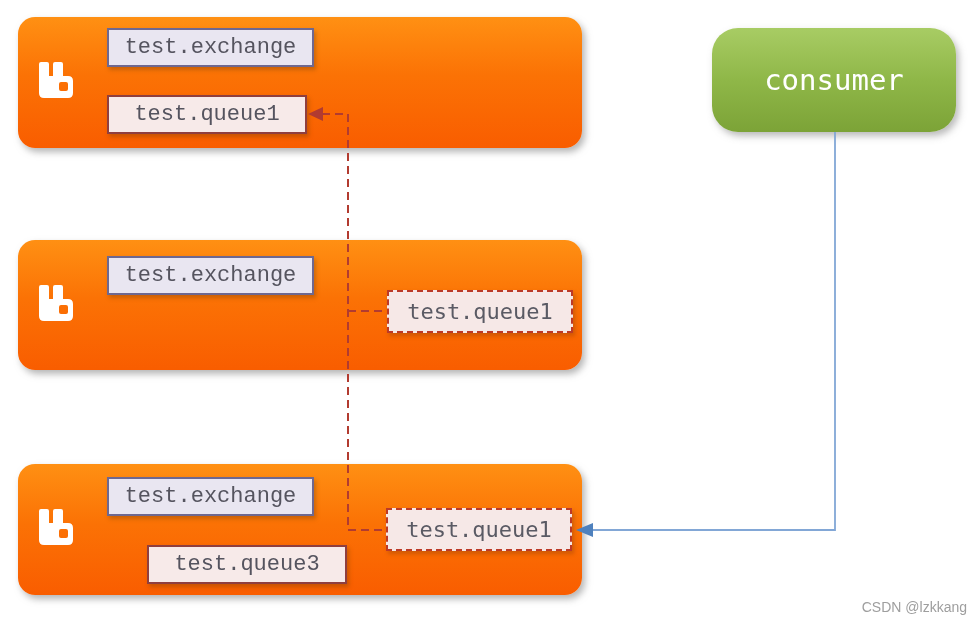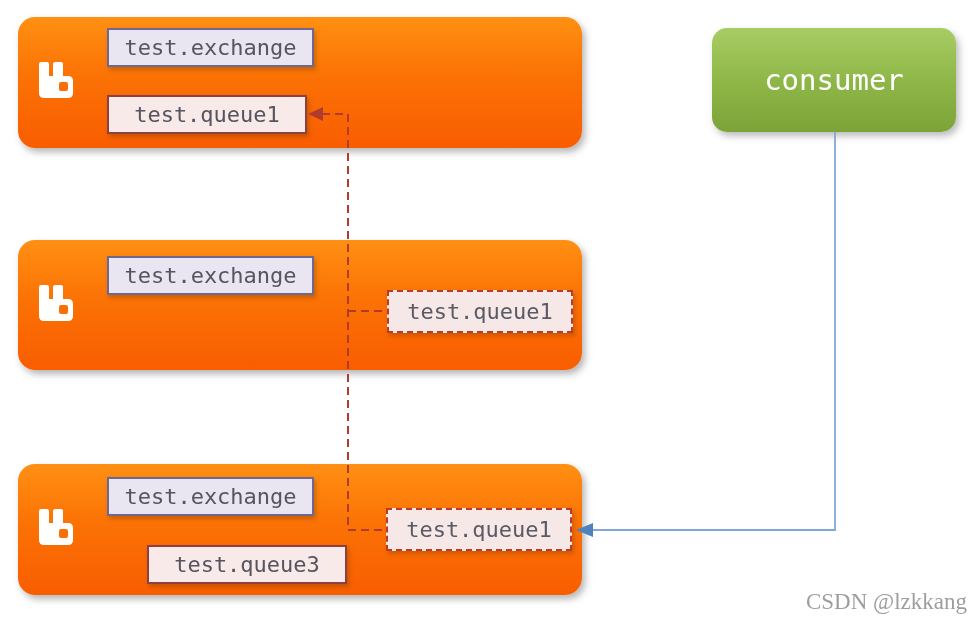--- a/index.html
+++ b/index.html
@@ -26,20 +26,21 @@
 
   .code-label{
     position:absolute;
     box-sizing:border-box;
     height:39px;
     display:flex;align-items:center;justify-content:center;
     font-size:22px;
     color:#55545f;
     letter-spacing:0px;
     white-space:nowrap;
+    font-family:Liberation Mono, monospace;
   }
   .exchange-label{
     left:89px;width:207px;
     background:#e9e6f1;
     border:2px solid #6e6890;
     box-shadow:2px 3px 4px rgba(110,60,10,0.35);
   }
   .queue-label{
     left:89px;width:200px;
     background:#f7eae9;
@@ -64,41 +65,41 @@
     box-shadow:2px 3px 4px rgba(110,50,10,0.3);
     white-space:nowrap;
   }
   .broker-2 .ghost-queue{left:369px;top:50px;}
   .broker-3 .ghost-queue{left:368px;top:44px;}
 
   
   .consumer{
     position:absolute;
     left:712px;top:28px;width:244px;height:104px;
-    border-radius:15px;
+    border-radius:26px;
     background:linear-gradient(180deg,#a8cc64 0%,#8fb748 50%,#7ca337 100%);
     box-shadow:3px 4px 7px rgba(120,120,120,0.5);
     display:flex;flex-direction:column;align-items:center;justify-content:center;
     color:#ffffff;
     font-size:29px;line-height:36px;
     white-space:nowrap;
   }
 
   
   .connector-layer{
     position:absolute;left:0;top:0;width:973px;height:619px;
     pointer-events:none;
   }
 
   
   .watermark{
     position:absolute;
     right:6px;bottom:4px;
-    font-family:Liberation Serif, serif;
-    font-size:23px;
+    font-family:Liberation Sans, sans-serif;
+    font-size:14px;
     color:#9e9e9e;
   }
 </style>
 </head>
 <body>
 
 <div class="canvas">
 
   <div class="broker broker-1">
     <svg class="rabbit-icon" viewBox="0 0 40 42">

